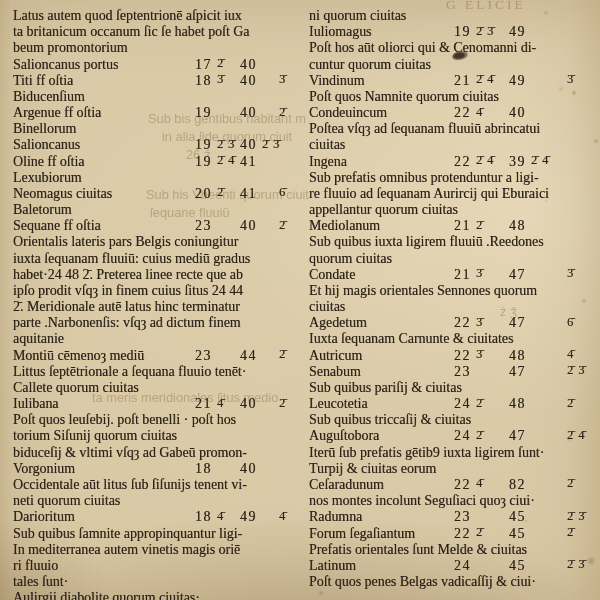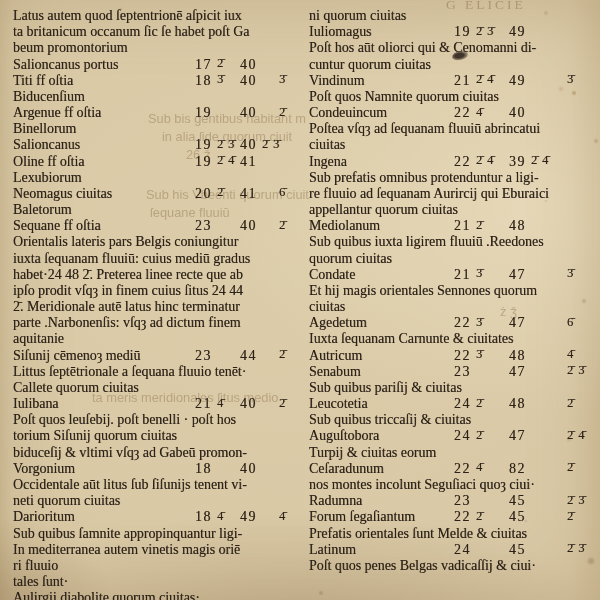--- a/index.html
+++ b/index.html
@@ -111,21 +111,21 @@
         <span class="num c"><span class="fr">2̄</span></span>
       </div>
       <div class="line">Orientalis lateris pars Belgis coniungitur</div>
       <div class="line">iuxta ſequanam fluuiū: cuius mediū gradus</div>
       <div class="line">habet·24 48 2̄. Preterea linee recte que ab</div>
       <div class="line">ipſo prodit vſqȝ in finem cuius ſitus 24 44</div>
       <div class="line">2̄. Meridionale autē latus hinc terminatur</div>
       <div class="line">parte .Narbonenſis: vſqȝ ad dictum finem</div>
       <div class="line">aquitanie</div>
       <div class="line">
-        <span class="pname">Siſunij cēmenoȝ mediū</span>
+        <span class="pname">Montiū cēmenoȝ mediū</span>
         <span class="num a">23</span>
         <span class="num b">44</span>
         <span class="num c"><span class="fr">2̄</span></span>
       </div>
       <div class="line">Littus ſeptētrionale a ſequana fluuio tenēt·</div>
       <div class="line">Callete quorum ciuitas</div>
       <div class="line">
         <span class="pname">Iulibana</span>
         <span class="num a">21 <span class="fr">4̄</span></span>
         <span class="num b">40</span>
@@ -225,20 +225,21 @@
         <span class="num b">48</span>
         <span class="num c"><span class="fr">2̄</span></span>
       </div>
       <div class="line">Sub quibus triccaſij &amp; ciuitas</div>
       <div class="line">
         <span class="pname">Auguſtobora</span>
         <span class="num a">24 <span class="fr">2̄</span></span>
         <span class="num b">47</span>
         <span class="num c"><span class="fr">2̄</span> <span class="fr">4̄</span></span>
       </div>
+      <div class="line">Iterū ſub prefatis gētib9 iuxta ligirem ſunt·</div>
       <div class="line">Turpij &amp; ciuitas eorum</div>
       <div class="line">
         <span class="pname">Ceſaradunum</span>
         <span class="num a">22 <span class="fr">4̄</span></span>
         <span class="num b">82</span>
         <span class="num c"><span class="fr">2̄</span></span>
       </div>
       <div class="line">nos montes incolunt Seguſiaci quoȝ ciui·</div>
       <div class="line">
         <span class="pname">Radumna</span>

